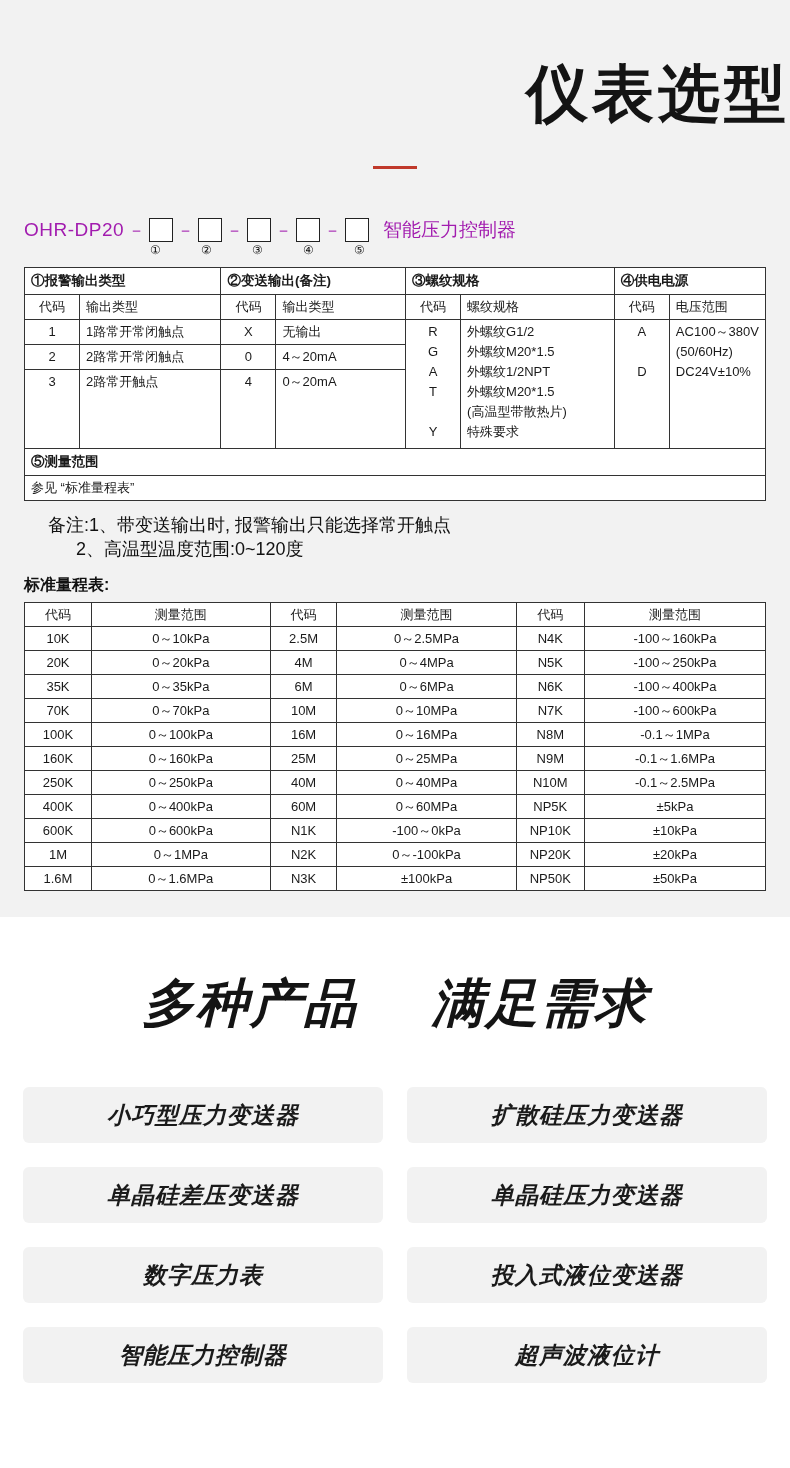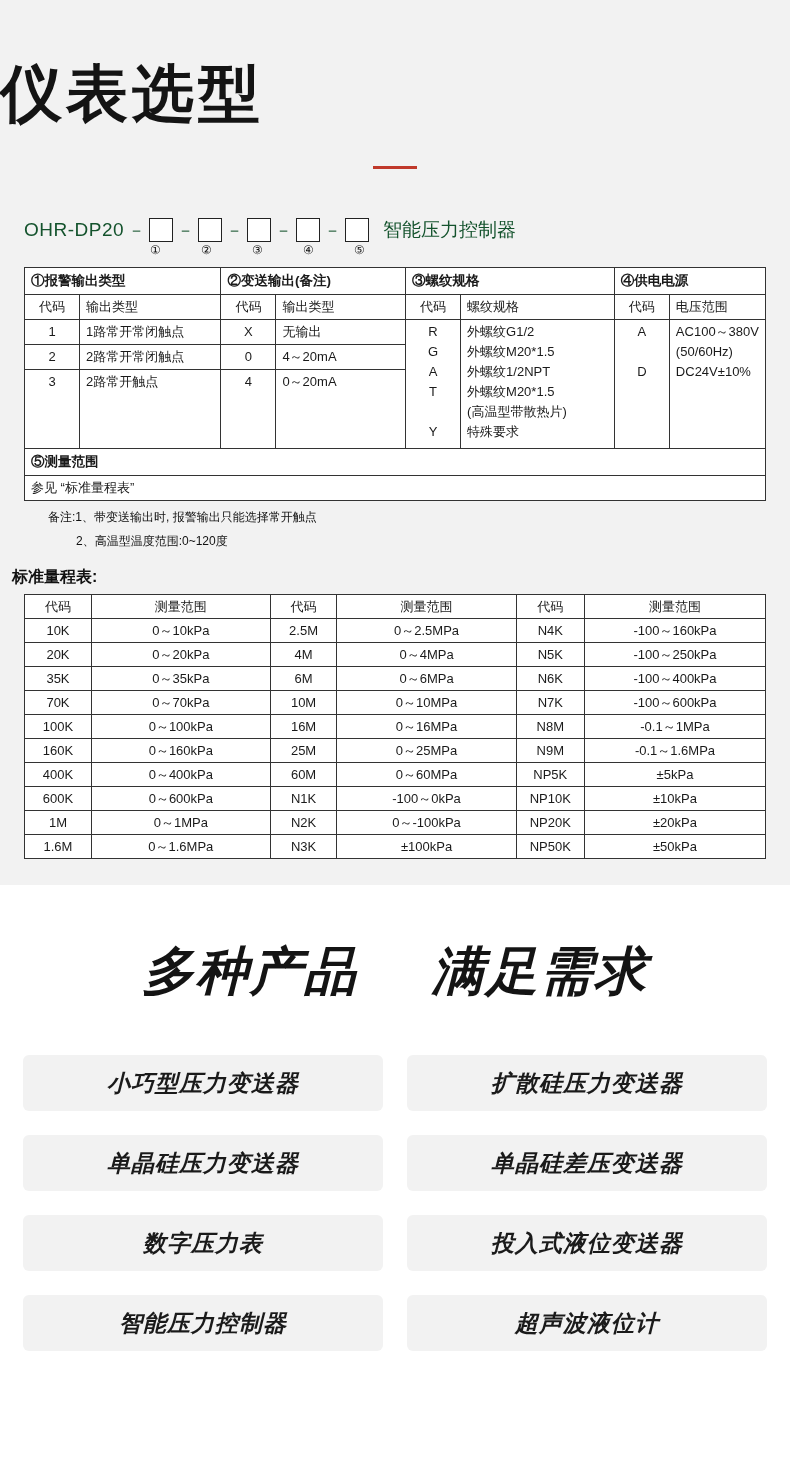--- a/index.html
+++ b/index.html
@@ -17,40 +17,40 @@
     width: 790px;
     min-height: 1468px;
     position: relative;
   }
   
   .section-selection {
     background: #f2f2f2;
     padding: 0 0 26px 0;
   }
   .title-main {
-    text-align: left;
+    text-align: right;
     font-size: 62px;
     font-weight: bold;
     letter-spacing: 4px;
     color: #141414;
     padding-top: 52px;
     font-family: "DejaVu Sans", "Liberation Sans", sans-serif;
   }
   .title-rule {
     width: 44px;
     height: 3px;
     background: #c0392b;
     margin: 30px auto 0 auto;
   }
   .model-row {
     margin: 48px 0 0 24px;
     display: flex;
     align-items: center;
     font-size: 19px;
-    color: #14532d;
+    color: #a21caf;
   }
   .model-code {
     font-family: "Liberation Sans", sans-serif;
     font-size: 19px;
     letter-spacing: 0.5px;
   }
   .dash {
     padding: 0 4px;
     font-size: 17px;
   }
@@ -96,27 +96,27 @@
   }
   .tbl-main td.hdr {
     font-weight: bold;
     font-size: 13.5px;
     padding: 3px 6px;
   }
   .tbl-main td.ctr {
     text-align: center;
   }
   .remarks {
-    margin: 4px 0 0 48px;
-    font-size: 12px;
+    margin: 12px 0 0 48px;
+    font-size: 18px;
     line-height: 24px;
     color: #111;
   }
   .std-title {
-    margin: 14px 0 6px 12px;
+    margin: 14px 0 6px 24px;
     font-size: 16px;
     font-weight: bold;
     color: #111;
   }
   .tbl-std {
     margin-left: 24px;
     width: 742px;
     border: 1px solid #333;
     font-size: 13px;
   }
@@ -343,20 +343,28 @@
       </tr>
       <tr>
         <td>160K</td>
         <td>0～160kPa</td>
         <td>25M</td>
         <td>0～25MPa</td>
         <td>N9M</td>
         <td>-0.1～1.6MPa</td>
       </tr>
       <tr>
+        <td>250K</td>
+        <td>0～250kPa</td>
+        <td>40M</td>
+        <td>0～40MPa</td>
+        <td>N10M</td>
+        <td>-0.1～2.5MPa</td>
+      </tr>
+      <tr>
         <td>400K</td>
         <td>0～400kPa</td>
         <td>60M</td>
         <td>0～60MPa</td>
         <td>NP5K</td>
         <td>±5kPa</td>
       </tr>
       <tr>
         <td>600K</td>
         <td>0～600kPa</td>
@@ -389,22 +397,22 @@
   <div class="section-products">
     <div class="title-products">
       <span>多种产品</span>
       <span class="gap"></span>
       <span>满足需求</span>
     </div>
 
     <div class="product-grid">
       <div class="product-chip">小巧型压力变送器</div>
       <div class="product-chip">扩散硅压力变送器</div>
+      <div class="product-chip">单晶硅差压变送器</div>
       <div class="product-chip">单晶硅压力变送器</div>
-      <div class="product-chip">单晶硅差压变送器</div>
       <div class="product-chip">数字压力表</div>
       <div class="product-chip">投入式液位变送器</div>
       <div class="product-chip">智能压力控制器</div>
       <div class="product-chip">超声波液位计</div>
     </div>
   </div>
 
 </div>
 
 </body></html>

